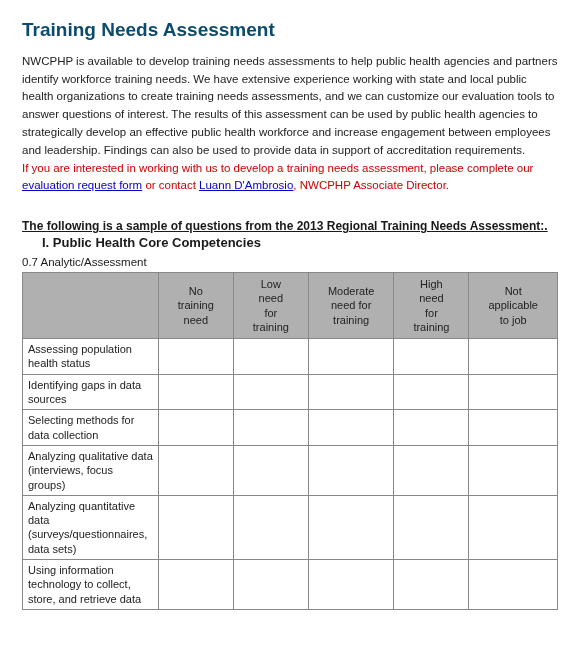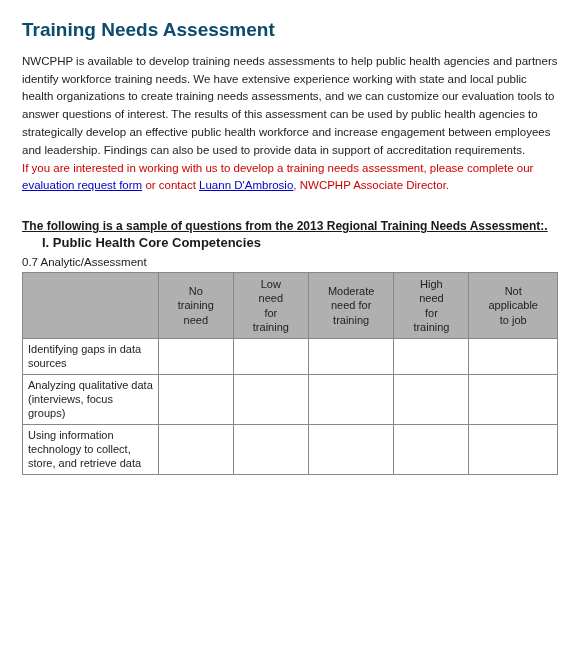--- a/index.html
+++ b/index.html
@@ -110,30 +110,54 @@
     <tr>
       <th style="width:145px; background:#b0b0b0;"></th>
       <th>No<br>training<br>need</th>
       <th>Low<br>need for<br>training</th>
       <th>Moderate<br>need for<br>training</th>
       <th>High<br>need for<br>training</th>
       <th>Not<br>applicable<br>to job</th>
     </tr>
   </thead>
   <tbody id="table-body">
+  <tr>
+        <td class="row-label">Assessing population health status</td>
+        <td class="cell-empty"></td>
+        <td class="cell-empty"></td>
+        <td class="cell-empty"></td>
+        <td class="cell-empty"></td>
+        <td class="cell-empty"></td>
+      </tr>
       <tr>
         <td class="row-label">Identifying gaps in data sources</td>
         <td class="cell-empty"></td>
         <td class="cell-empty"></td>
         <td class="cell-empty"></td>
         <td class="cell-empty"></td>
         <td class="cell-empty"></td>
       </tr>
       <tr>
+        <td class="row-label">Selecting methods for data collection</td>
+        <td class="cell-empty"></td>
+        <td class="cell-empty"></td>
+        <td class="cell-empty"></td>
+        <td class="cell-empty"></td>
+        <td class="cell-empty"></td>
+      </tr>
+      <tr>
         <td class="row-label">Analyzing qualitative data (interviews, focus groups)</td>
+        <td class="cell-empty"></td>
+        <td class="cell-empty"></td>
+        <td class="cell-empty"></td>
+        <td class="cell-empty"></td>
+        <td class="cell-empty"></td>
+      </tr>
+      <tr>
+        <td class="row-label">Analyzing quantitative data (surveys/questionnaires, data sets)</td>
         <td class="cell-empty"></td>
         <td class="cell-empty"></td>
         <td class="cell-empty"></td>
         <td class="cell-empty"></td>
         <td class="cell-empty"></td>
       </tr>
       <tr>
         <td class="row-label">Using information technology to collect, store, and retrieve data</td>
         <td class="cell-empty"></td>
         <td class="cell-empty"></td>

